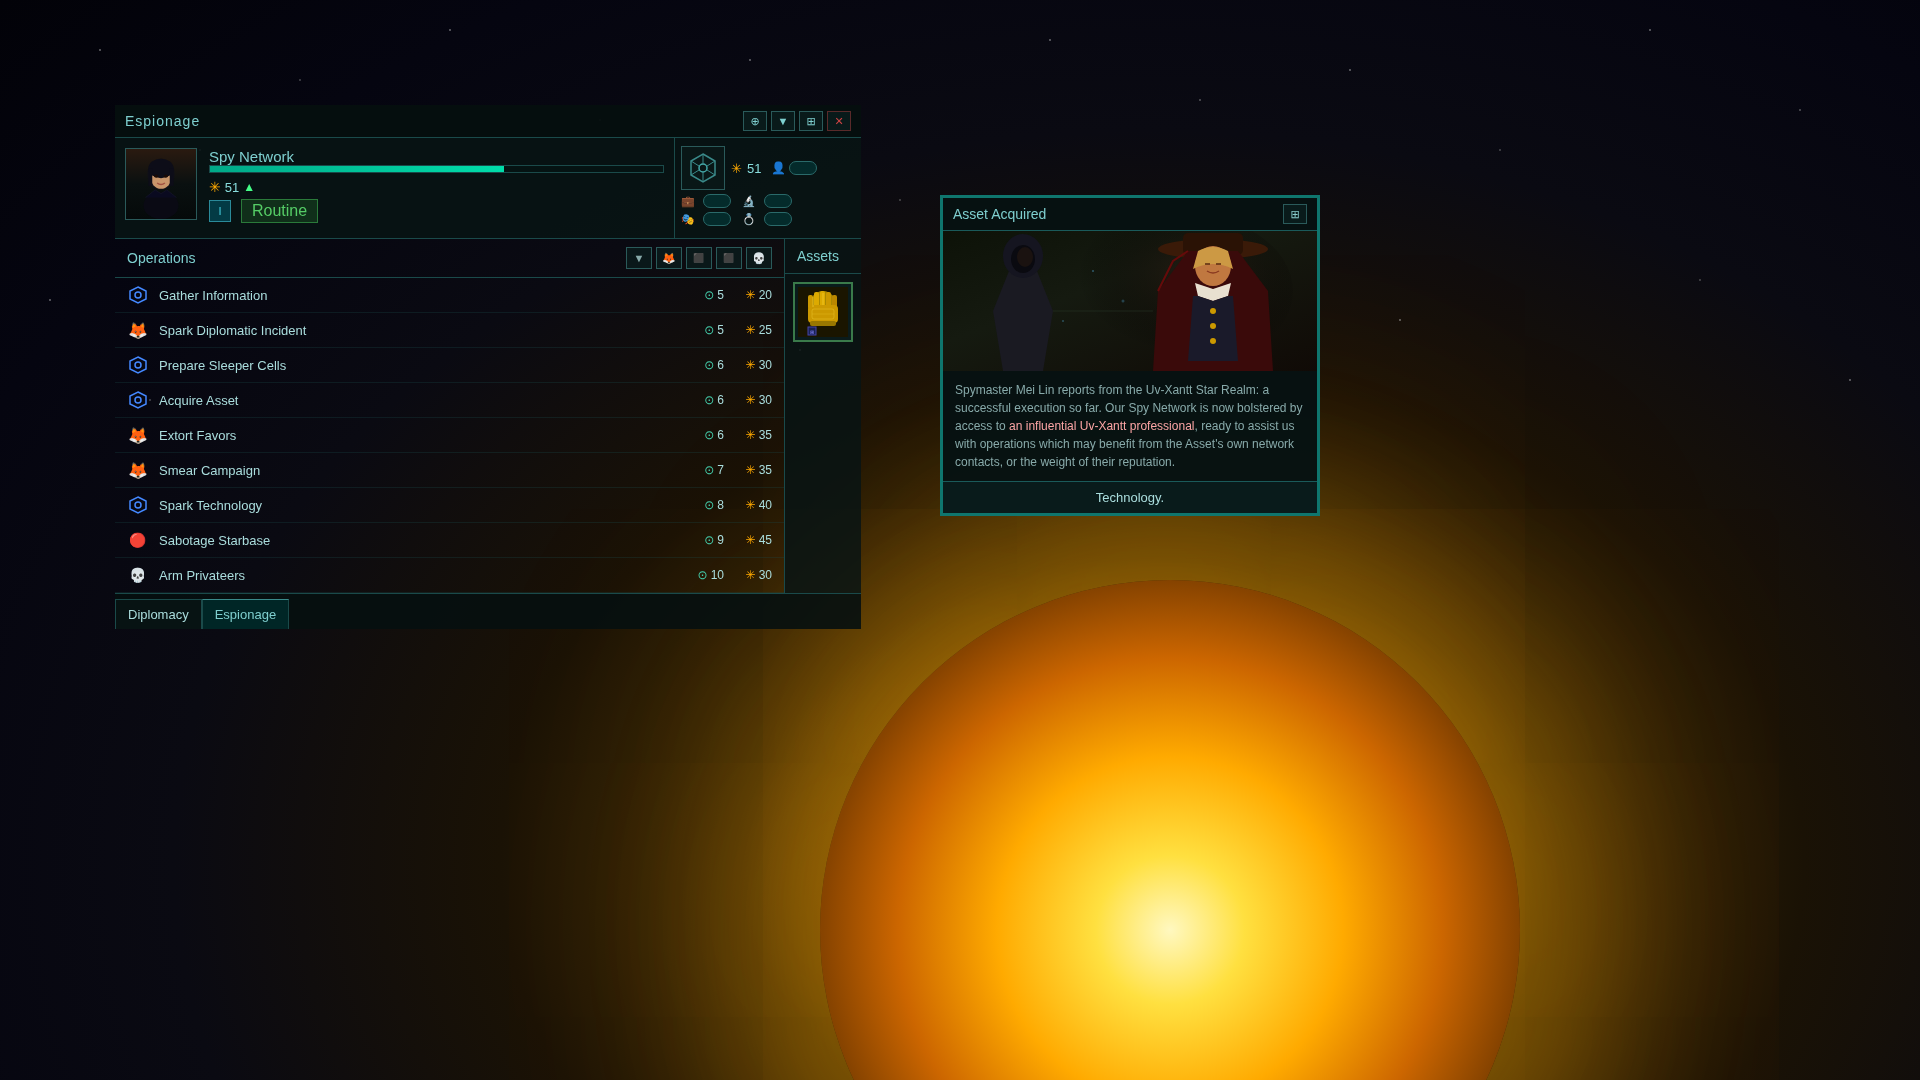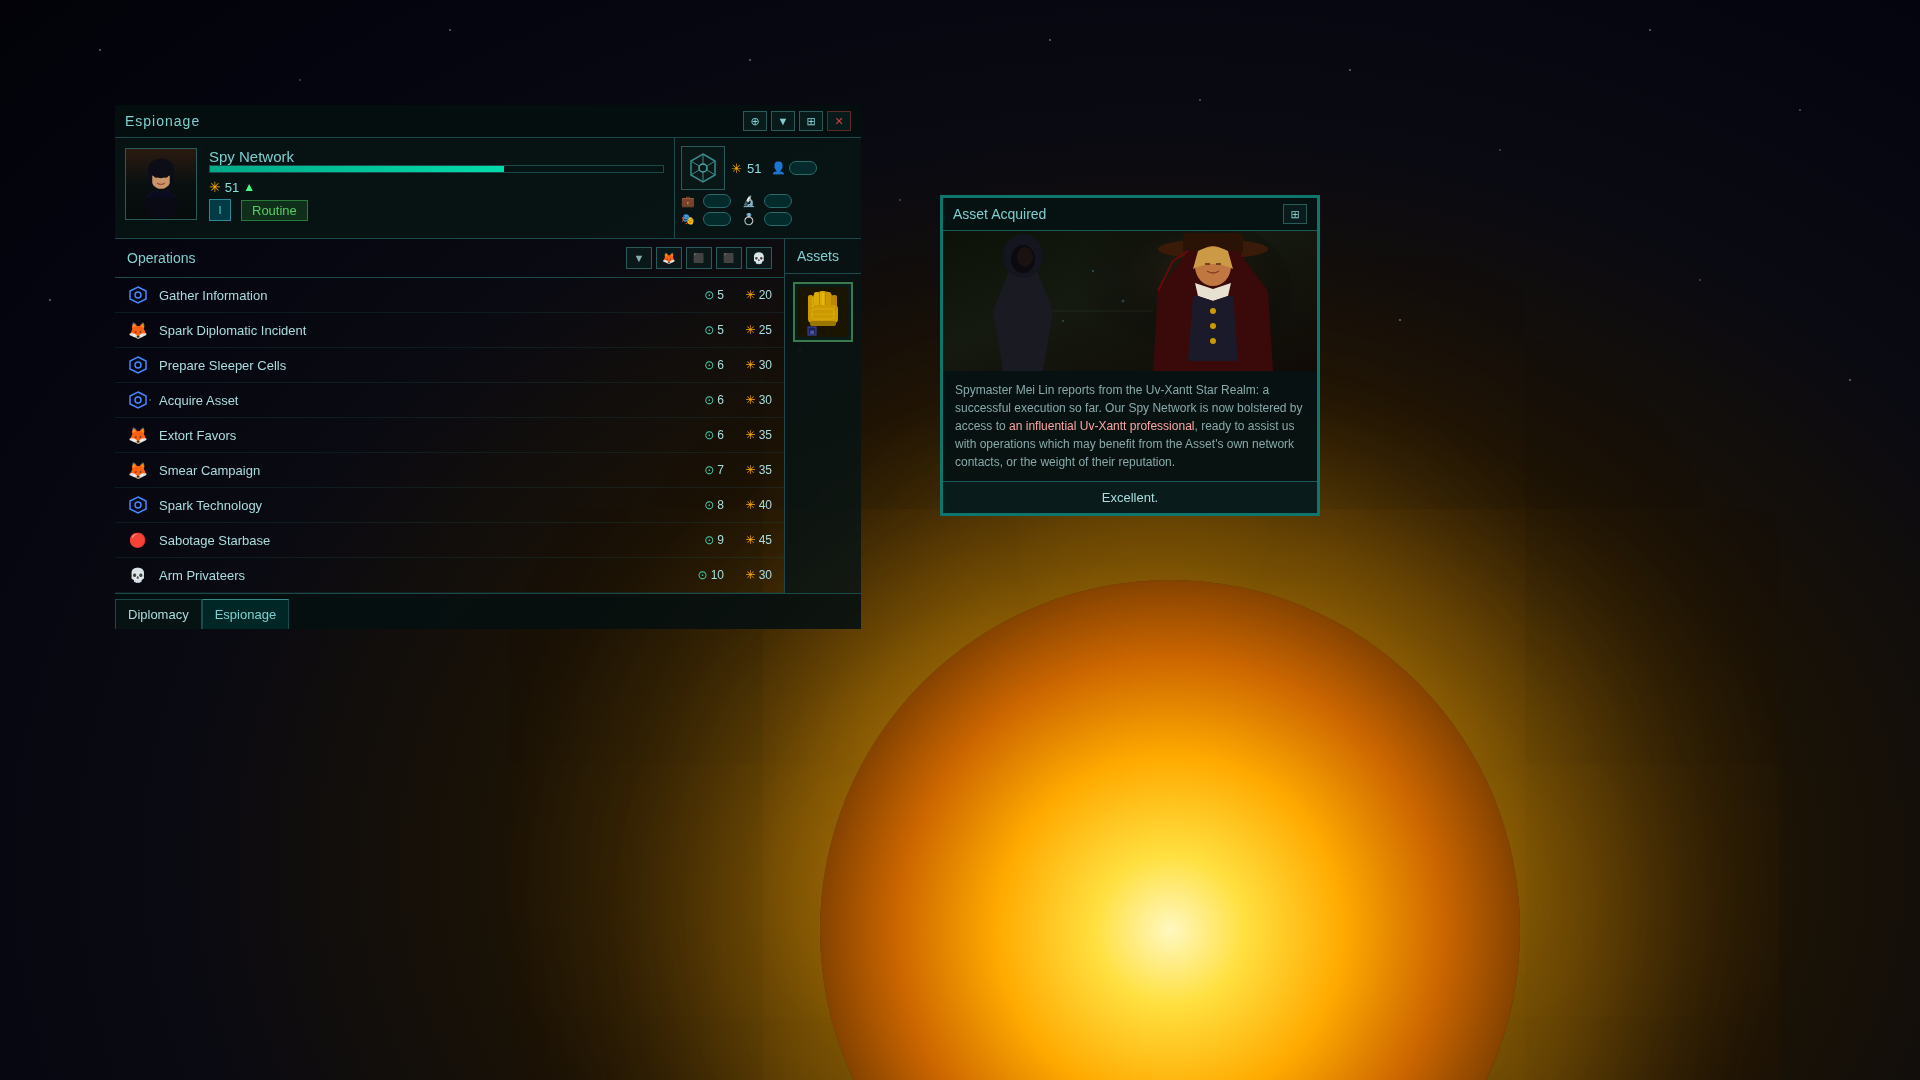--- a/index.html
+++ b/index.html
@@ -180,21 +180,21 @@
     .arrow-up {
       color: #44ff88;
       font-size: 12px;
     }
 
     .routine-badge {
       background: rgba(20, 60, 30, 0.7);
       border: 1px solid #2a7a3a;
       color: #55cc66;
       padding: 2px 10px;
-      font-size: 13px;
+      font-size: 16px;
     }
 
     .ops-header {
       display: flex;
       align-items: center;
       justify-content: space-between;
       padding: 8px 12px;
       border-bottom: 1px solid #1a4a4a;
     }
 
@@ -793,15 +793,15 @@
 
       <line x1="110" y1="80" x2="210" y2="80" stroke="#2a3a2a" stroke-width="1" opacity="0.5"></line>
     </svg>
   </div>
 
   <div class="popup-text">
     <span>Spymaster Mei Lin reports from the Uv-Xantt Star Realm: a successful execution so far. Our Spy Network is now bolstered by access to </span><span class="link">an influential Uv-Xantt professional</span><span>, ready to assist us with operations which may benefit from the Asset's own network contacts, or the weight of their reputation.</span>
   </div>
 
   <button class="popup-confirm-btn">
-    <span>Excellent.</span>
+    <span>Technology.</span>
   </button>
 </div>
 
 </body></html>

